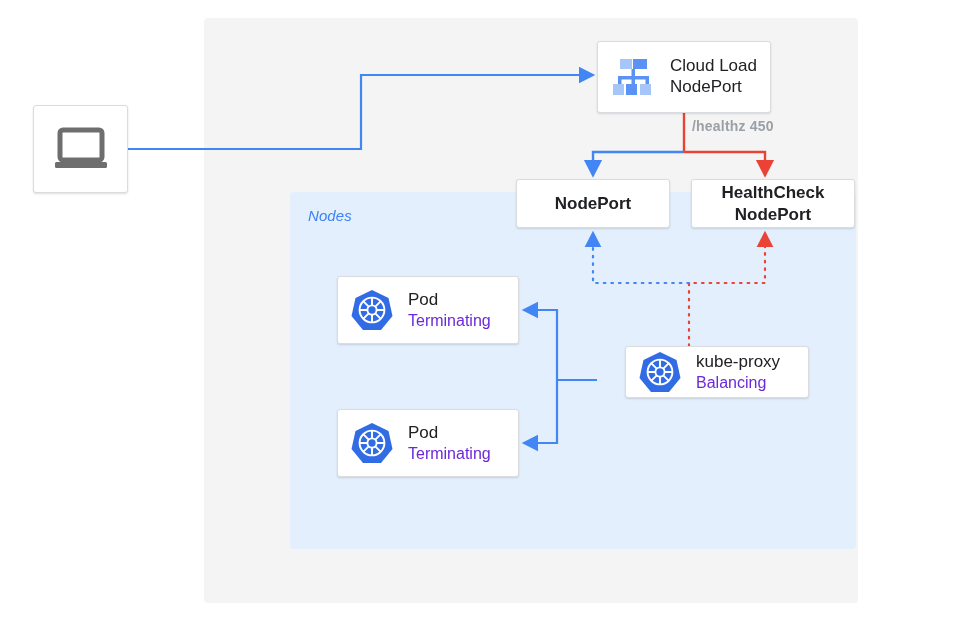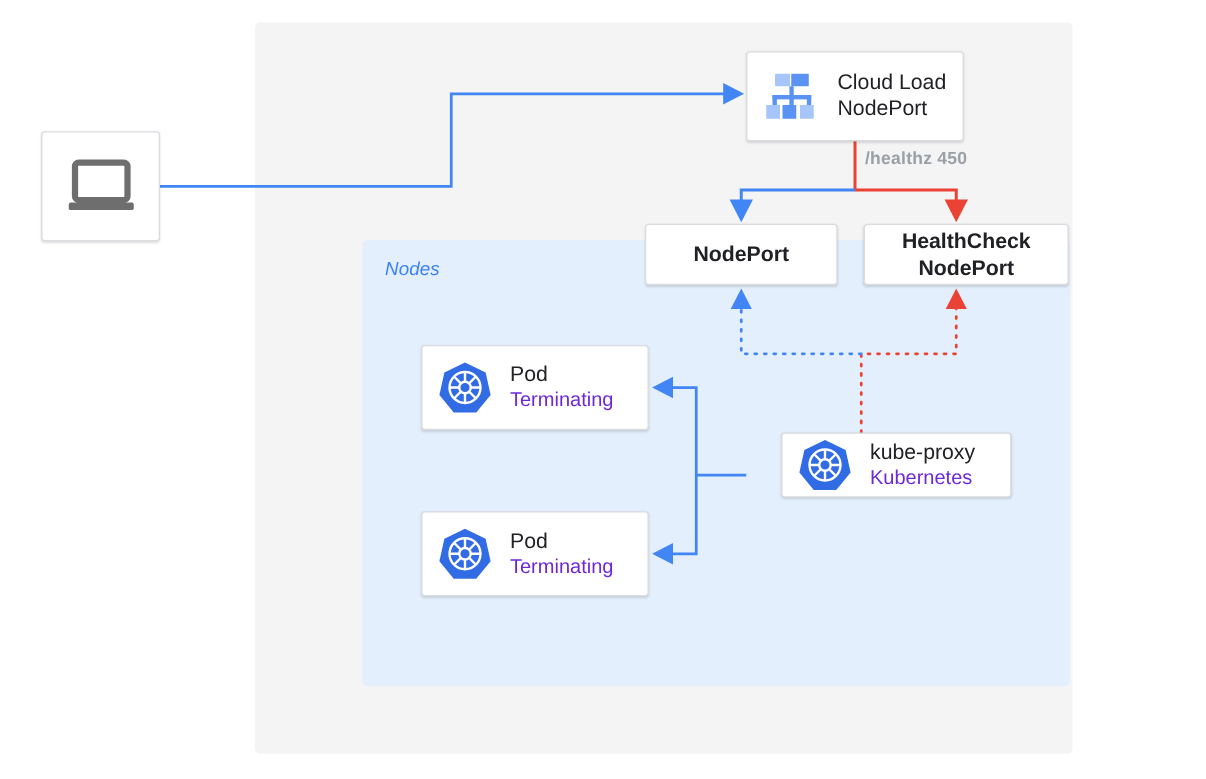--- a/index.html
+++ b/index.html
@@ -204,18 +204,18 @@
         <polygon points="22,2 38.5,10 42.5,28 31,42 13,42 1.5,28 5.5,10" fill="#326ce5"></polygon>
         <g fill="none" stroke="#ffffff" stroke-width="1.9">
           <circle cx="22" cy="22" r="12.4"></circle>
           <circle cx="22" cy="22" r="4.6"></circle>
           <path d="M22,9.6 L22,17.4 M22,26.6 L22,34.4 M9.6,22 L17.4,22 M26.6,22 L34.4,22"></path>
           <path d="M13.2,13.2 L18.7,18.7 M25.3,25.3 L30.8,30.8 M30.8,13.2 L25.3,18.7 M18.7,25.3 L13.2,30.8"></path>
         </g>
       </svg>
       <div class="txt-wrap">
         <span class="t-main">kube-proxy</span>
-        <span class="t-sub">Kubernetes</span>
+        <span class="t-sub">Balancing</span>
       </div>
     </div>
   </div>
 
 </div>
 
 </body></html>

